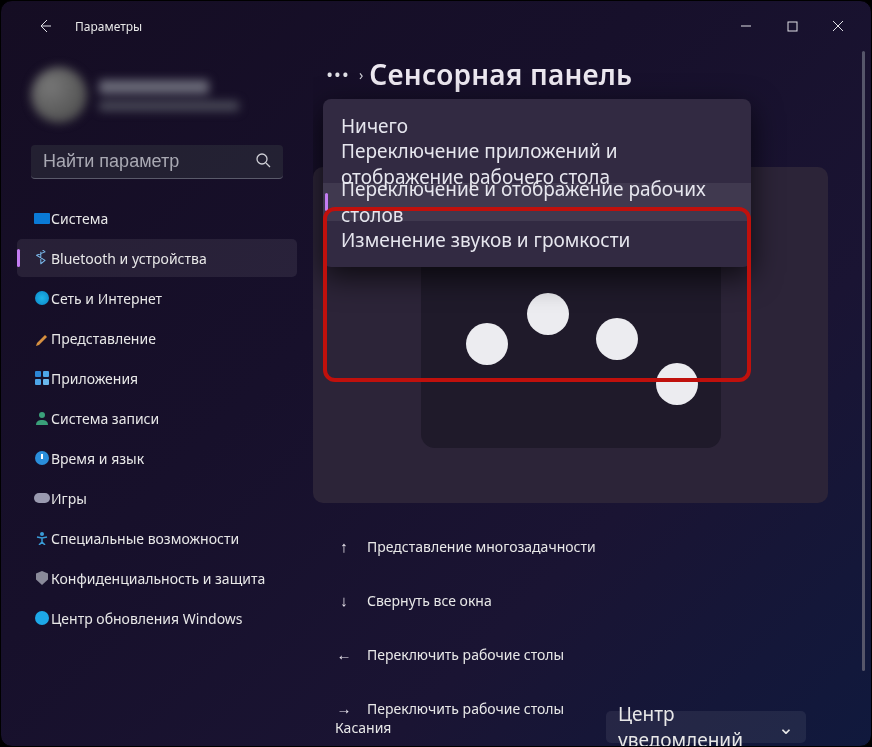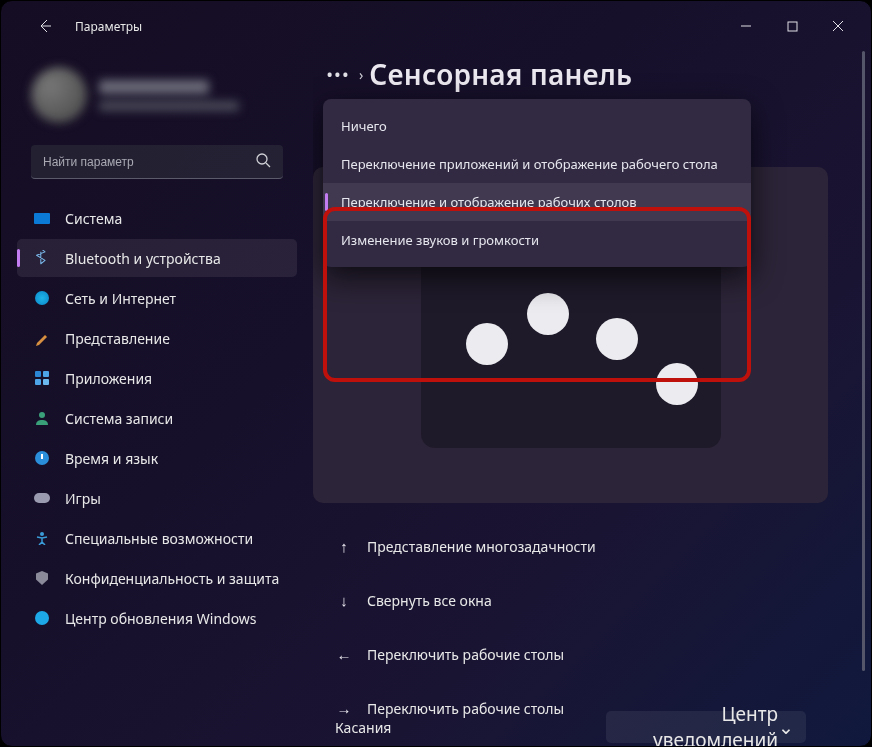--- a/index.html
+++ b/index.html
@@ -10,49 +10,49 @@
 .titlebar-title{font-size:12px;margin-left:14px;}
 .win-controls{margin-left:auto;display:flex;gap:0;}
 .win-btn{width:46px;height:34px;display:flex;align-items:center;justify-content:center;color:#e8e8e8;}
 .body{display:flex;height:calc(100% - 50px);}
 .sidebar{width:312px;flex-shrink:0;padding:6px 10px 0 10px;}
 .profile{display:flex;align-items:center;gap:12px;padding:10px 16px 14px 20px;filter:blur(5px);}
 .avatar{width:56px;height:56px;border-radius:50%;background:radial-gradient(circle at 35% 35%,#777,#444);}
 .profile-name{height:14px;width:110px;background:#6a6a78;border-radius:3px;margin-bottom:7px;}
 .profile-email{height:10px;width:140px;background:#4a4a58;border-radius:3px;}
 .search-wrap{margin:8px 20px 20px 20px;position:relative;}
-.search-input{width:100%;height:34px;background:rgba(45,45,58,0.6);border:none;border-bottom:1px solid #5a5a6a;border-radius:4px;color:#cfcfd6;font-size:12px;padding:0 36px 0 12px;outline:none;}
+.search-input{width:100%;height:34px;background:rgba(45,45,58,0.6);border:none;border-bottom:1px solid #5a5a6a;border-radius:4px;color:#cfcfd6;font-size:18px;padding:0 36px 0 12px;outline:none;}
 .search-input::placeholder{color:#a9a9b3;}
 .search-icon{position:absolute;right:12px;top:50%;transform:translateY(-50%);color:#cfcfd6;pointer-events:none;}
 .nav{padding:0 6px;}
-.nav-item{display:flex;align-items:center;gap:14px;height:38px;padding:0 16px;border-radius:5px;color:#e8e8e8;font-size:14px;margin-bottom:2px;position:relative;cursor:default;}
+.nav-item{display:flex;align-items:center;gap:0;height:38px;padding:0 16px;border-radius:5px;color:#e8e8e8;font-size:14px;margin-bottom:2px;position:relative;cursor:default;}
 .nav-item.active{background:rgba(255,255,255,0.08);}
 .nav-item.active::before{content:"";position:absolute;left:0;top:10px;bottom:10px;width:3px;border-radius:2px;background:#c37cf2;}
 .nav-icon{width:18px;height:18px;display:flex;align-items:center;justify-content:center;flex-shrink:0;}
 .main{flex:1;padding:4px 12px 0 10px;overflow:hidden;position:relative;color:#ece8f0;}
 .header-row{display:flex;align-items:center;gap:4px;margin-bottom:4px;}
 .ellipsis{width:30px;text-align:center;color:#e0e0e6;font-size:18px;letter-spacing:1px;}
 .chev{color:#cfcfd6;font-size:14px;margin:0 2px;}
 .page-title{font-size:28px;font-weight:600;letter-spacing:0.2px;}
 .dropdown{position:relative;margin-top:6px;width:428px;background:#322a42;border-radius:8px;padding:8px 0;box-shadow:0 10px 30px rgba(0,0,0,0.7);z-index:3;}
-.dd-item{height:38px;display:flex;align-items:center;padding:0 18px;font-size:13px;color:#e6e6ee;position:relative;cursor:default;}
+.dd-item{height:38px;display:flex;align-items:center;padding:0 18px;font-size:19px;color:#e6e6ee;position:relative;cursor:default;}
 .dd-item.selected{background:rgba(255,255,255,0.07);}
 .dd-item.selected::before{content:"";position:absolute;left:2px;top:10px;bottom:10px;width:3px;border-radius:2px;background:#c37cf2;}
 .hl1{position:absolute;border:4px solid #c0100c;border-radius:12px;pointer-events:none;z-index:4;left:0px;top:108px;width:428px;height:175px;}
 .touchpad-area{position:absolute;left:0;top:116px;width:515px;height:336px;background:#2c2438;border-radius:10px;z-index:1;display:flex;align-items:center;justify-content:center;}
 .tp-inner{width:300px;height:225px;background:#1f1a2a;border-radius:14px;position:relative;}
 .finger{position:absolute;width:42px;height:42px;border-radius:50%;background:#ececf0;}
 .f1{left:45px;top:100px;}
 .f2{left:106px;top:70px;}
 .f3{left:175px;top:95px;}
 .f4{left:235px;top:140px;}
 .gestures{position:absolute;left:0;top:468px;width:515px;}
 .ges-row{display:flex;align-items:center;gap:14px;height:54px;color:#e8e8e8;font-size:14px;padding:0 22px;}
 .arrow-ic{width:18px;text-align:center;color:#ece8f0;font-size:15px;}
-.bottom-row{position:absolute;left:0;bottom:0;width:515px;height:38px;display:flex;align-items:center;padding:0 22px;font-size:14px;color:#e8e8e8;gap:8px;text-align:right;}
+.bottom-row{position:absolute;left:0;bottom:0;width:515px;height:38px;display:flex;align-items:center;padding:0 22px;font-size:14px;color:#e8e8e8;gap:8px;}
 .select-box{margin-left:auto;width:200px;height:32px;background:rgba(255,255,255,0.07);border-radius:5px;display:flex;align-items:center;justify-content:space-between;padding:0 12px;font-size:19px;}
 .scrollbar{position:absolute;top:50px;right:6px;width:3px;height:620px;background:#56566a;border-radius:2px;}
 
 .ic-system{width:16px;height:11px;background:#0a7ad6;border-radius:1px;}
 .ic-bt{width:16px;height:16px;display:flex;align-items:center;justify-content:center;}
 .ic-net{width:14px;height:14px;border-radius:50%;background:radial-gradient(circle,#1fb5e8,#0a85c8);}
 .ic-pers{width:16px;height:16px;}
 .ic-apps{width:14px;height:14px;display:grid;grid-template-columns:1fr 1fr;grid-template-rows:1fr 1fr;gap:2px;}
 .ic-apps span{background:#4da5e8;border-radius:1px;}
 .ic-apps span:nth-child(1){background:#2c86d6;}

